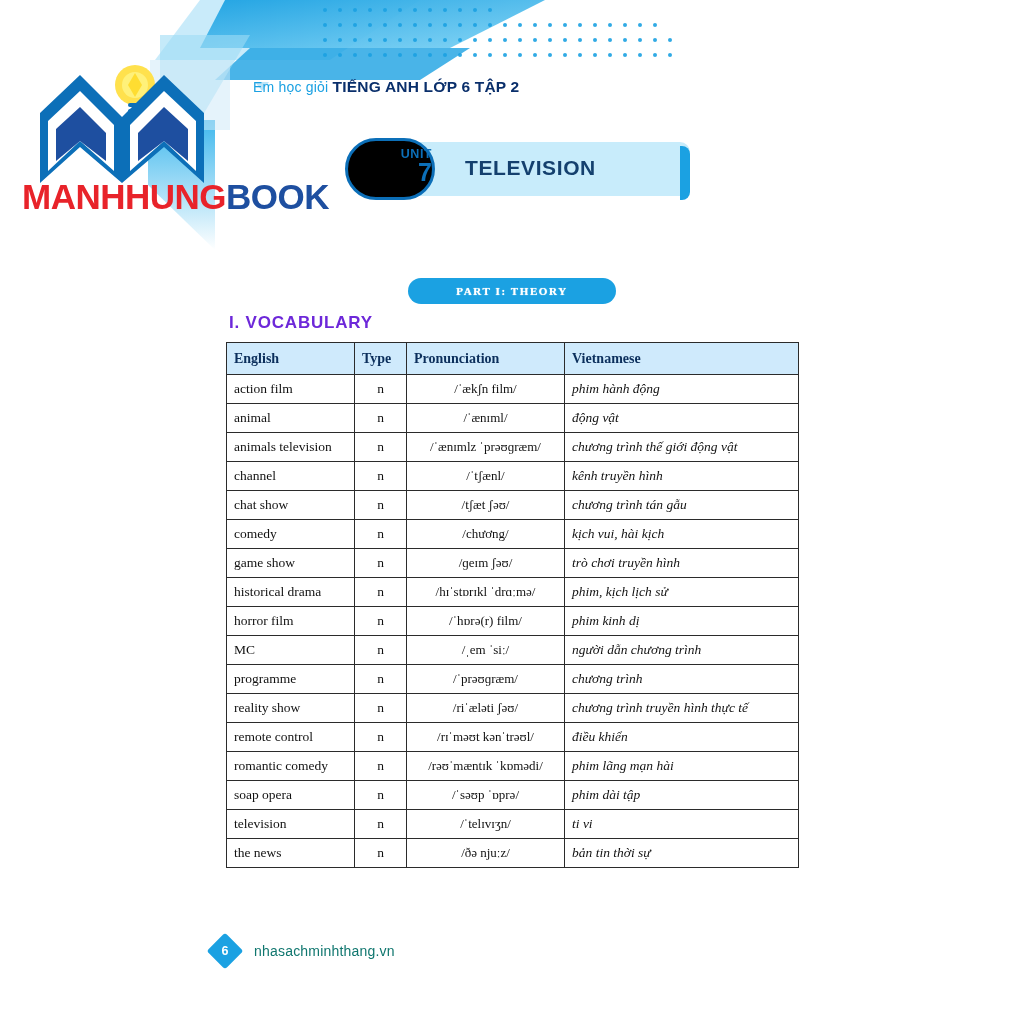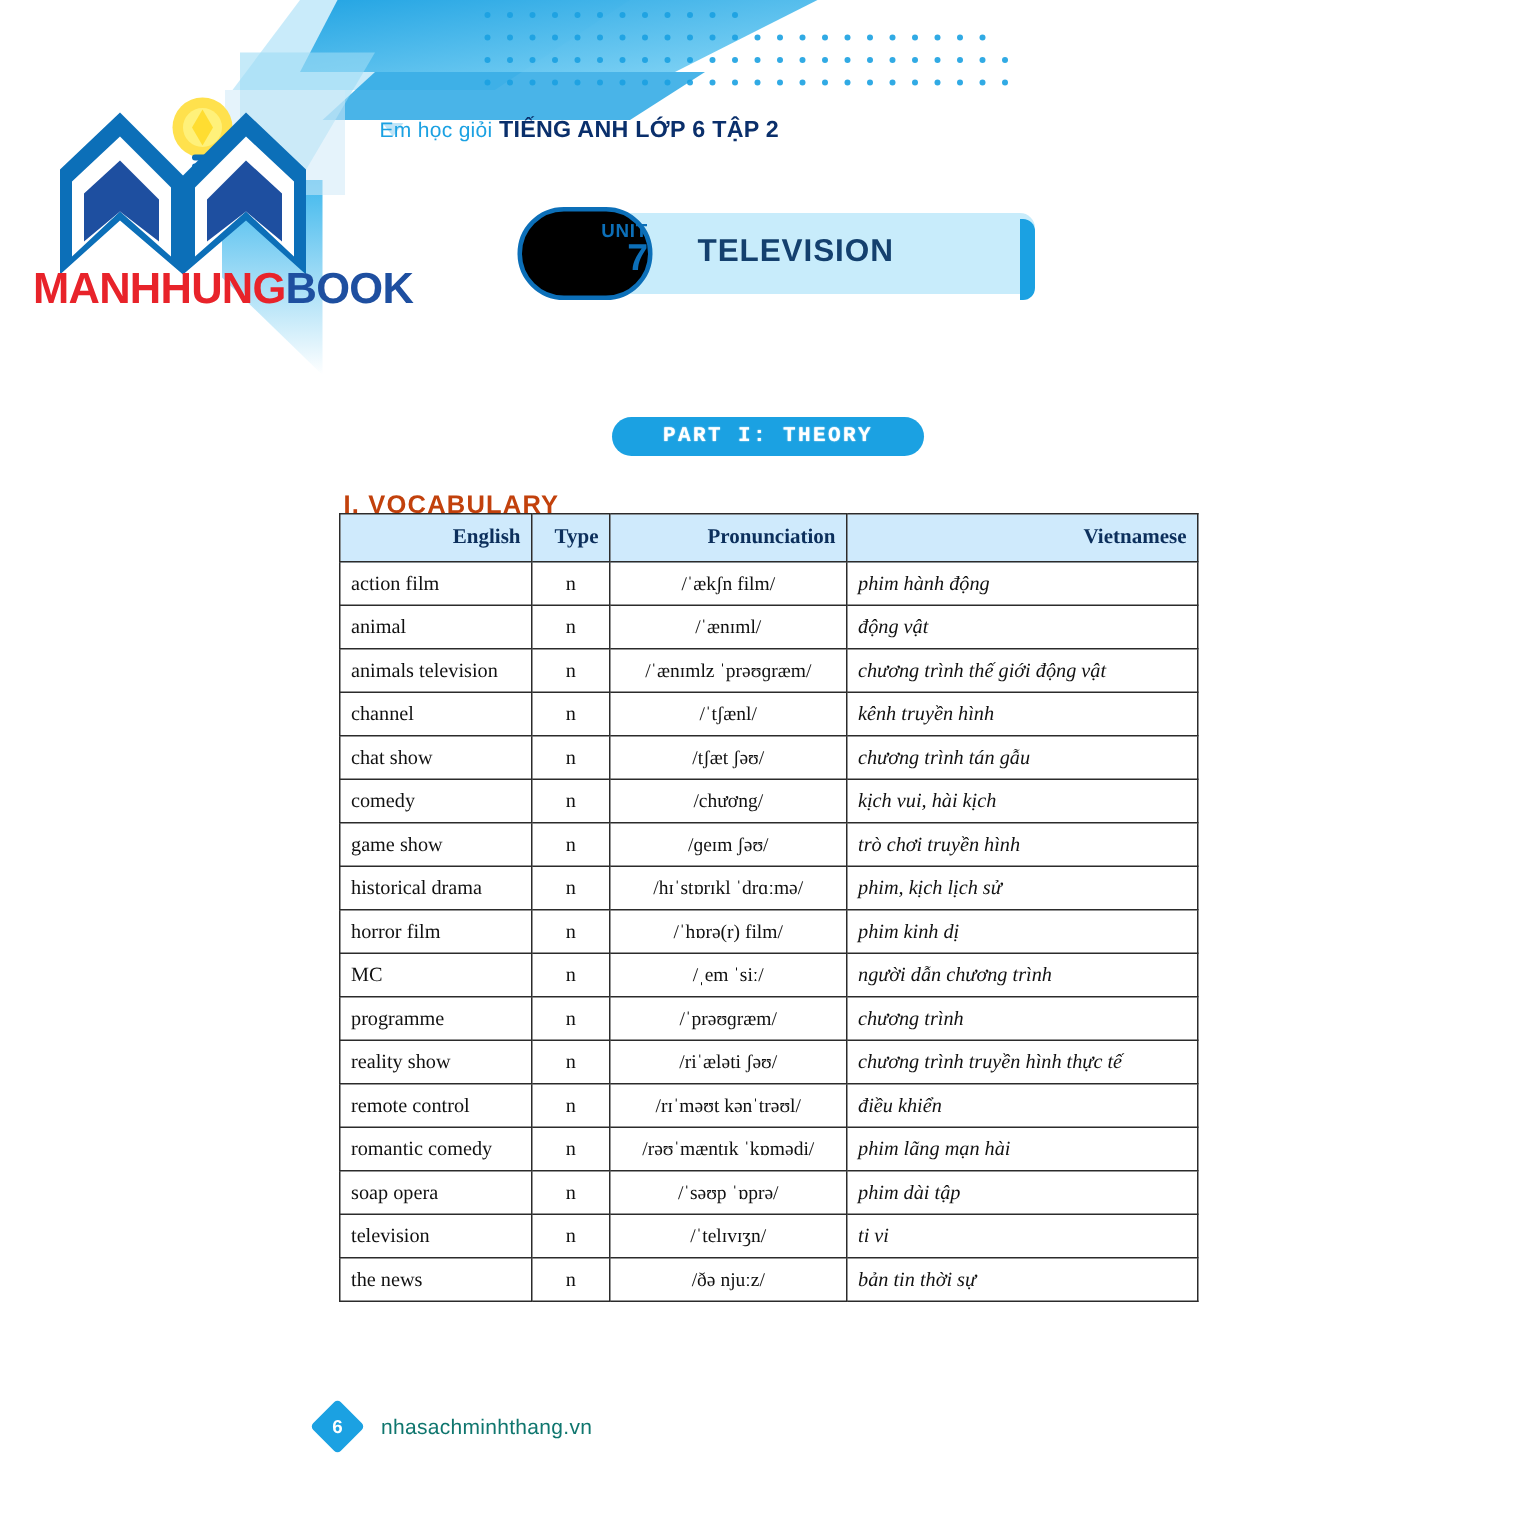--- a/index.html
+++ b/index.html
@@ -32,21 +32,21 @@
     top: 55px;
     width: 290px;
     height: 170px;
   }
   .logo-text {
     position: absolute;
     left: 0;
     top: 122px;
     font-family: "Liberation Sans", sans-serif;
     font-weight: bold;
-    font-size: 29px;
+    font-size: 35px;
     letter-spacing: -0.5px;
     white-space: nowrap;
   }
   .logo-text .blue { color: #1e4fa0; }
   .logo-text .red2 { color: #e8232a; }
 
   
   .series-line {
     position: absolute;
     left: 253px;
@@ -147,37 +147,37 @@
     position: absolute;
     left: 408px;
     top: 278px;
     width: 208px;
     height: 26px;
     background: #1ba1e2;
     border-radius: 13px;
     text-align: center;
   }
   .part-pill span {
-    font-family: Liberation Mono, monospace;
-    font-size: 14px;
+    font-family: Liberation Serif, serif;
+    font-size: 11px;
     font-weight: bold;
     color: #ffffff;
     letter-spacing: 1.6px;
     line-height: 26px;
     text-shadow: 0 0 1px #ffffff;
   }
 
   .section-title {
     position: absolute;
     left: 229px;
-    top: 327px;
+    top: 313px;
     font-family: "Liberation Sans", sans-serif;
     font-size: 17px;
     font-weight: bold;
-    color: #c2410c;
+    color: #6d28d9;
     letter-spacing: 0.8px;
   }
 
   
   .vocab-table {
     position: absolute;
     left: 226px;
     top: 342px;
     width: 572px;
     border-collapse: collapse;
@@ -186,21 +186,21 @@
   .vocab-table th,
   .vocab-table td {
     border: 1px solid #2b2b2b;
     padding: 4px 7px;
     font-size: 13.5px;
     color: #111111;
     vertical-align: middle;
   }
   .vocab-table thead th {
     background: #cfeafc;
-    text-align: right;
+    text-align: left;
     font-weight: bold;
     font-size: 14px;
     height: 23px;
     color: #0c2f5c;
   }
   .col-en   { width: 128px; }
   .col-type { width: 52px; }
   .col-pron { width: 158px; }
   .col-vi   { width: 234px; }
 

